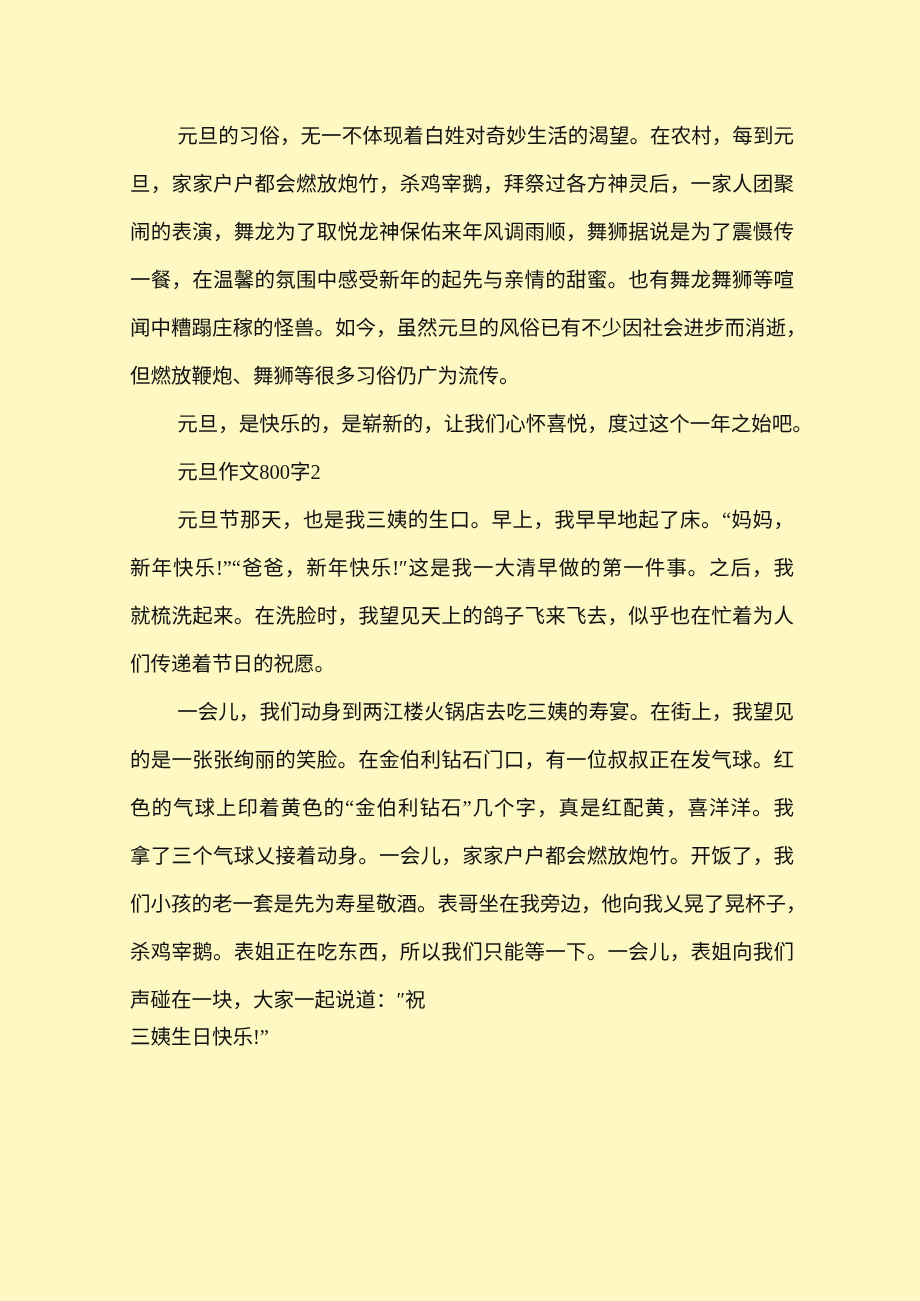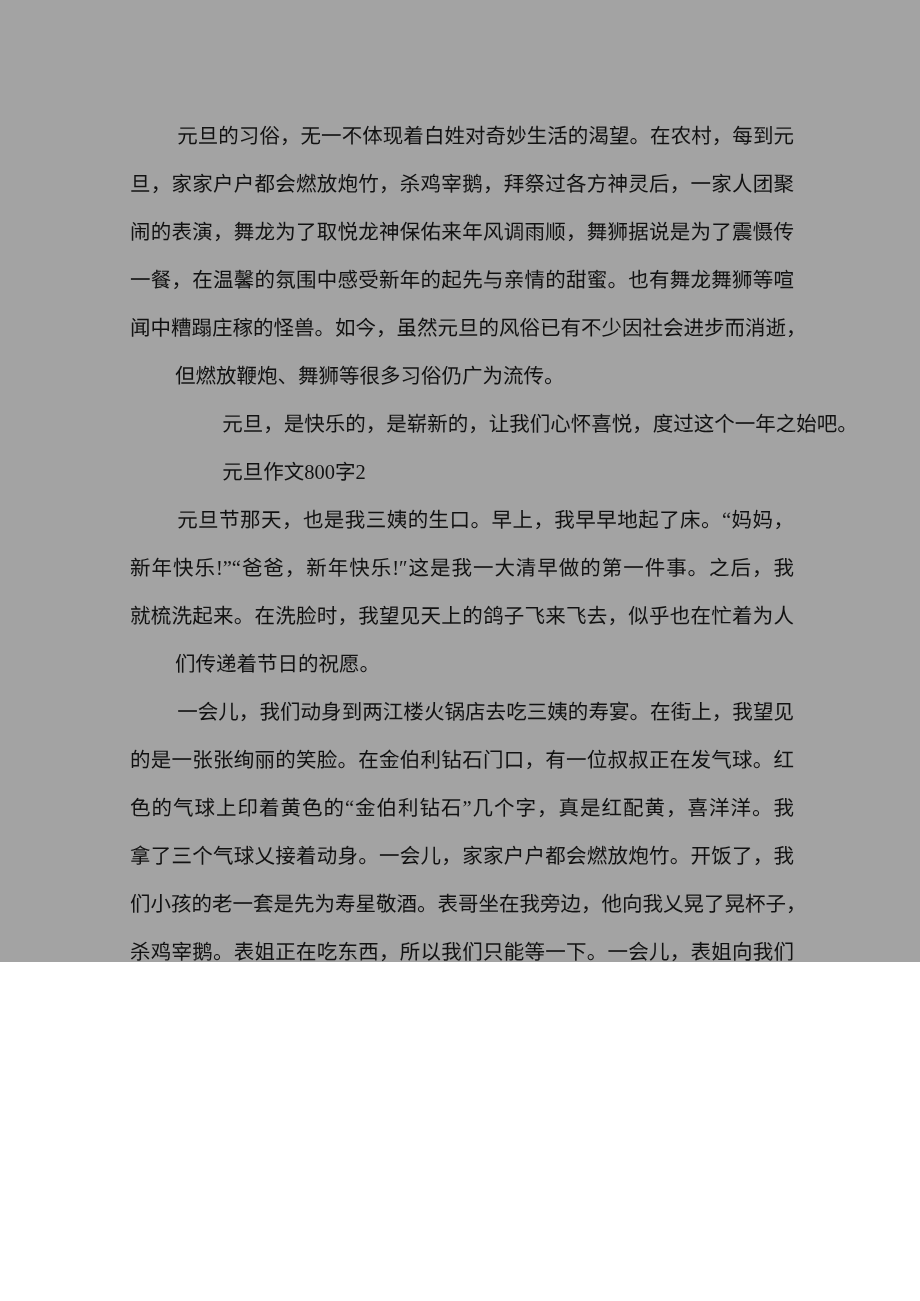--- a/index.html
+++ b/index.html
@@ -3,22 +3,22 @@
 <meta charset="utf-8">
 <style>
   html, body {
     margin: 0;
     padding: 0;
     background: #ffffff;
   }
   .page {
     position: relative;
     width: 920px;
-    height: 962px;
-    background: #a3a3a3;
+    height: 1301px;
+    background: #fef9c3;
     overflow: hidden;
   }
   .textblock {
     position: absolute;
     top: 112px;
     left: 130px;
     width: 664px;
     font-family: "Liberation Serif", "DejaVu Serif", serif;
     font-size: 20.5px;
     color: #111111;
@@ -26,21 +26,20 @@
   }
   .ln {
     line-height: 48px;
     white-space: nowrap;
     text-align: justify;
     text-align-last: justify;
   }
   .ln.end {
     text-align: right;
     text-align-last: left;
-    margin-left: 45px;
   }
   .ln.indent {
     text-indent: 2.3em;
   }
   .ln.tight {
     line-height: 26px;
   }
 </style>
 </head>
 <body>

